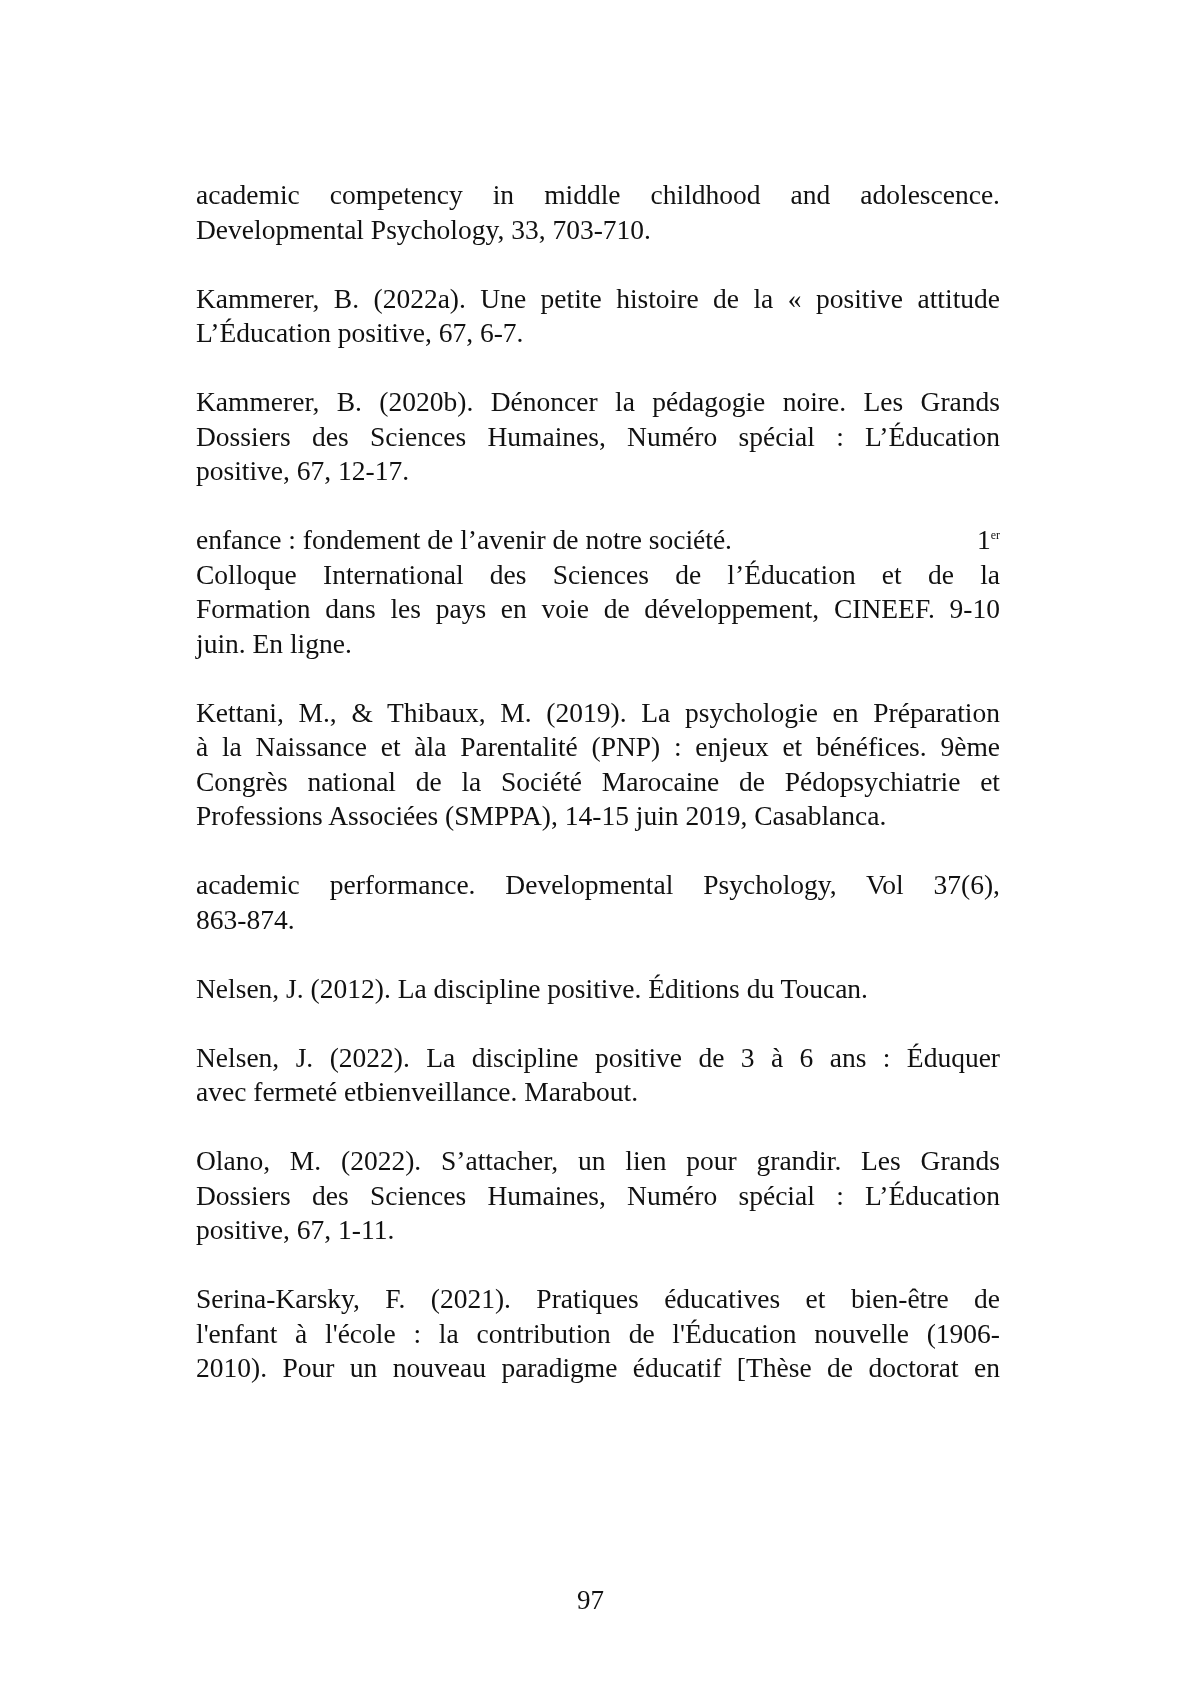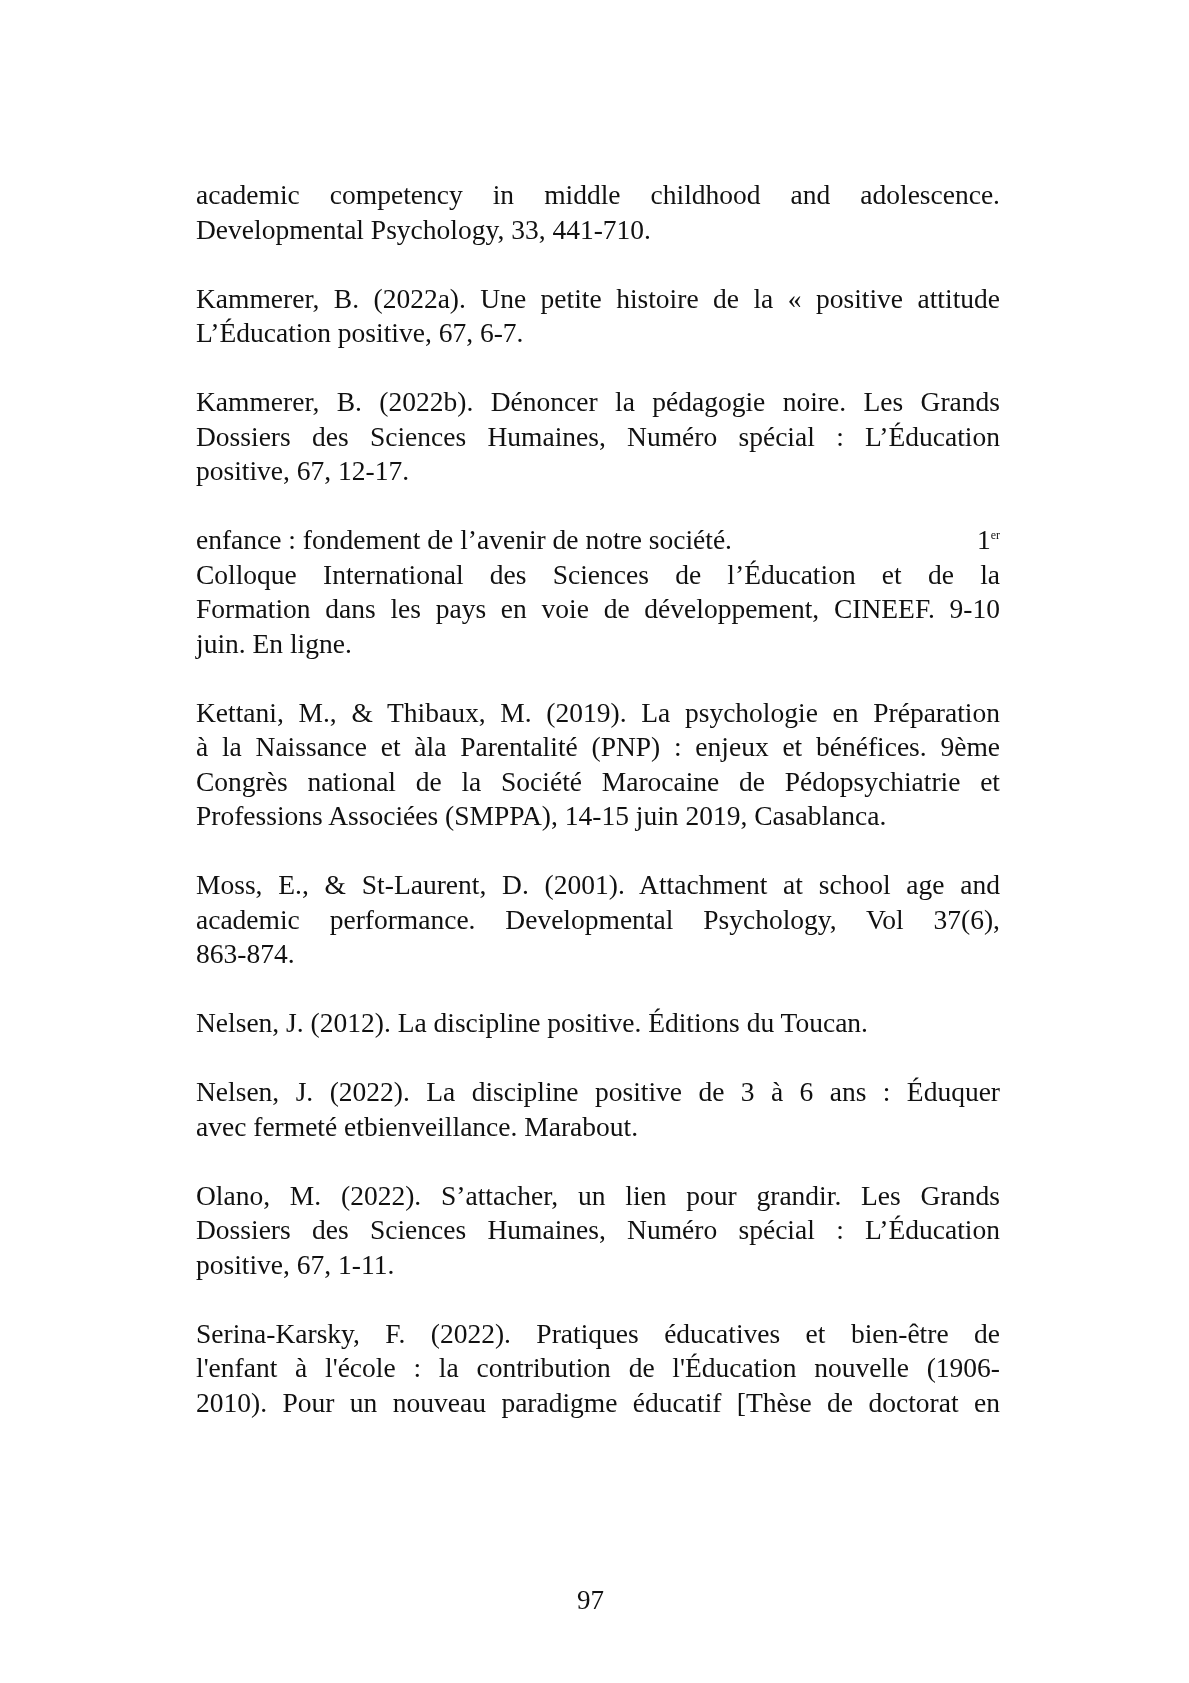--- a/index.html
+++ b/index.html
@@ -58,30 +58,30 @@
       line-height: 34px;
     }
   </style>
 </head>
 <body>
 
 <main class="page-body">
 
   <p class="ref">
     <span class="line">academic competency in middle childhood and adolescence.</span>
-    <span class="line last">Developmental Psychology, 33, 441-710.</span>
+    <span class="line last">Developmental Psychology, 33, 703-710.</span>
   </p>
 
   <p class="ref">
     <span class="line">Kammerer, B. (2022a). Une petite histoire de la « positive attitude</span>
     <span class="line last">L’Éducation positive, 67, 6-7.</span>
   </p>
 
   <p class="ref">
-    <span class="line">Kammerer, B. (2022b). Dénoncer la pédagogie noire. Les Grands</span>
+    <span class="line">Kammerer, B. (2020b). Dénoncer la pédagogie noire. Les Grands</span>
     <span class="line">Dossiers des Sciences Humaines, Numéro spécial : L’Éducation</span>
     <span class="line last">positive, 67, 12-17.</span>
   </p>
 
   <p class="ref">
     <span class="line split">
       <span>enfance : fondement de l’avenir de notre société.</span>
       <span><span>1</span><sup class="ord">er</sup></span>
     </span>
     <span class="line">Colloque International des Sciences de l’Éducation et de la</span>
@@ -90,41 +90,40 @@
   </p>
 
   <p class="ref">
     <span class="line">Kettani, M., &amp; Thibaux, M. (2019). La psychologie en Préparation</span>
     <span class="line">à la Naissance et àla Parentalité (PNP) : enjeux et bénéfices. 9ème</span>
     <span class="line">Congrès national de la Société Marocaine de Pédopsychiatrie et</span>
     <span class="line last">Professions Associées (SMPPA), 14-15 juin 2019, Casablanca.</span>
   </p>
 
   <p class="ref">
-    <span class="line">Moss, E., &amp; St-Laurent, D. (2001). Attachment at school age and</span>
     <span class="line">academic performance. Developmental Psychology, Vol 37(6),</span>
     <span class="line last">863-874.</span>
   </p>
 
   <p class="ref">
     <span class="line last">Nelsen, J. (2012). La discipline positive. Éditions du Toucan.</span>
   </p>
 
   <p class="ref">
     <span class="line">Nelsen, J. (2022). La discipline positive de 3 à 6 ans : Éduquer</span>
     <span class="line last">avec fermeté etbienveillance. Marabout.</span>
   </p>
 
   <p class="ref">
     <span class="line">Olano, M. (2022). S’attacher, un lien pour grandir. Les Grands</span>
     <span class="line">Dossiers des Sciences Humaines, Numéro spécial : L’Éducation</span>
     <span class="line last">positive, 67, 1-11.</span>
   </p>
 
   <p class="ref">
-    <span class="line">Serina-Karsky, F. (2022). Pratiques éducatives et bien-être de</span>
+    <span class="line">Serina-Karsky, F. (2021). Pratiques éducatives et bien-être de</span>
     <span class="line">l'enfant à l'école : la contribution de l'Éducation nouvelle (1906-</span>
     <span class="line">2010). Pour un nouveau paradigme éducatif [Thèse de doctorat en</span>
   </p>
 
 </main>
 
 <div class="page-number">97</div>
 
 </body></html>

